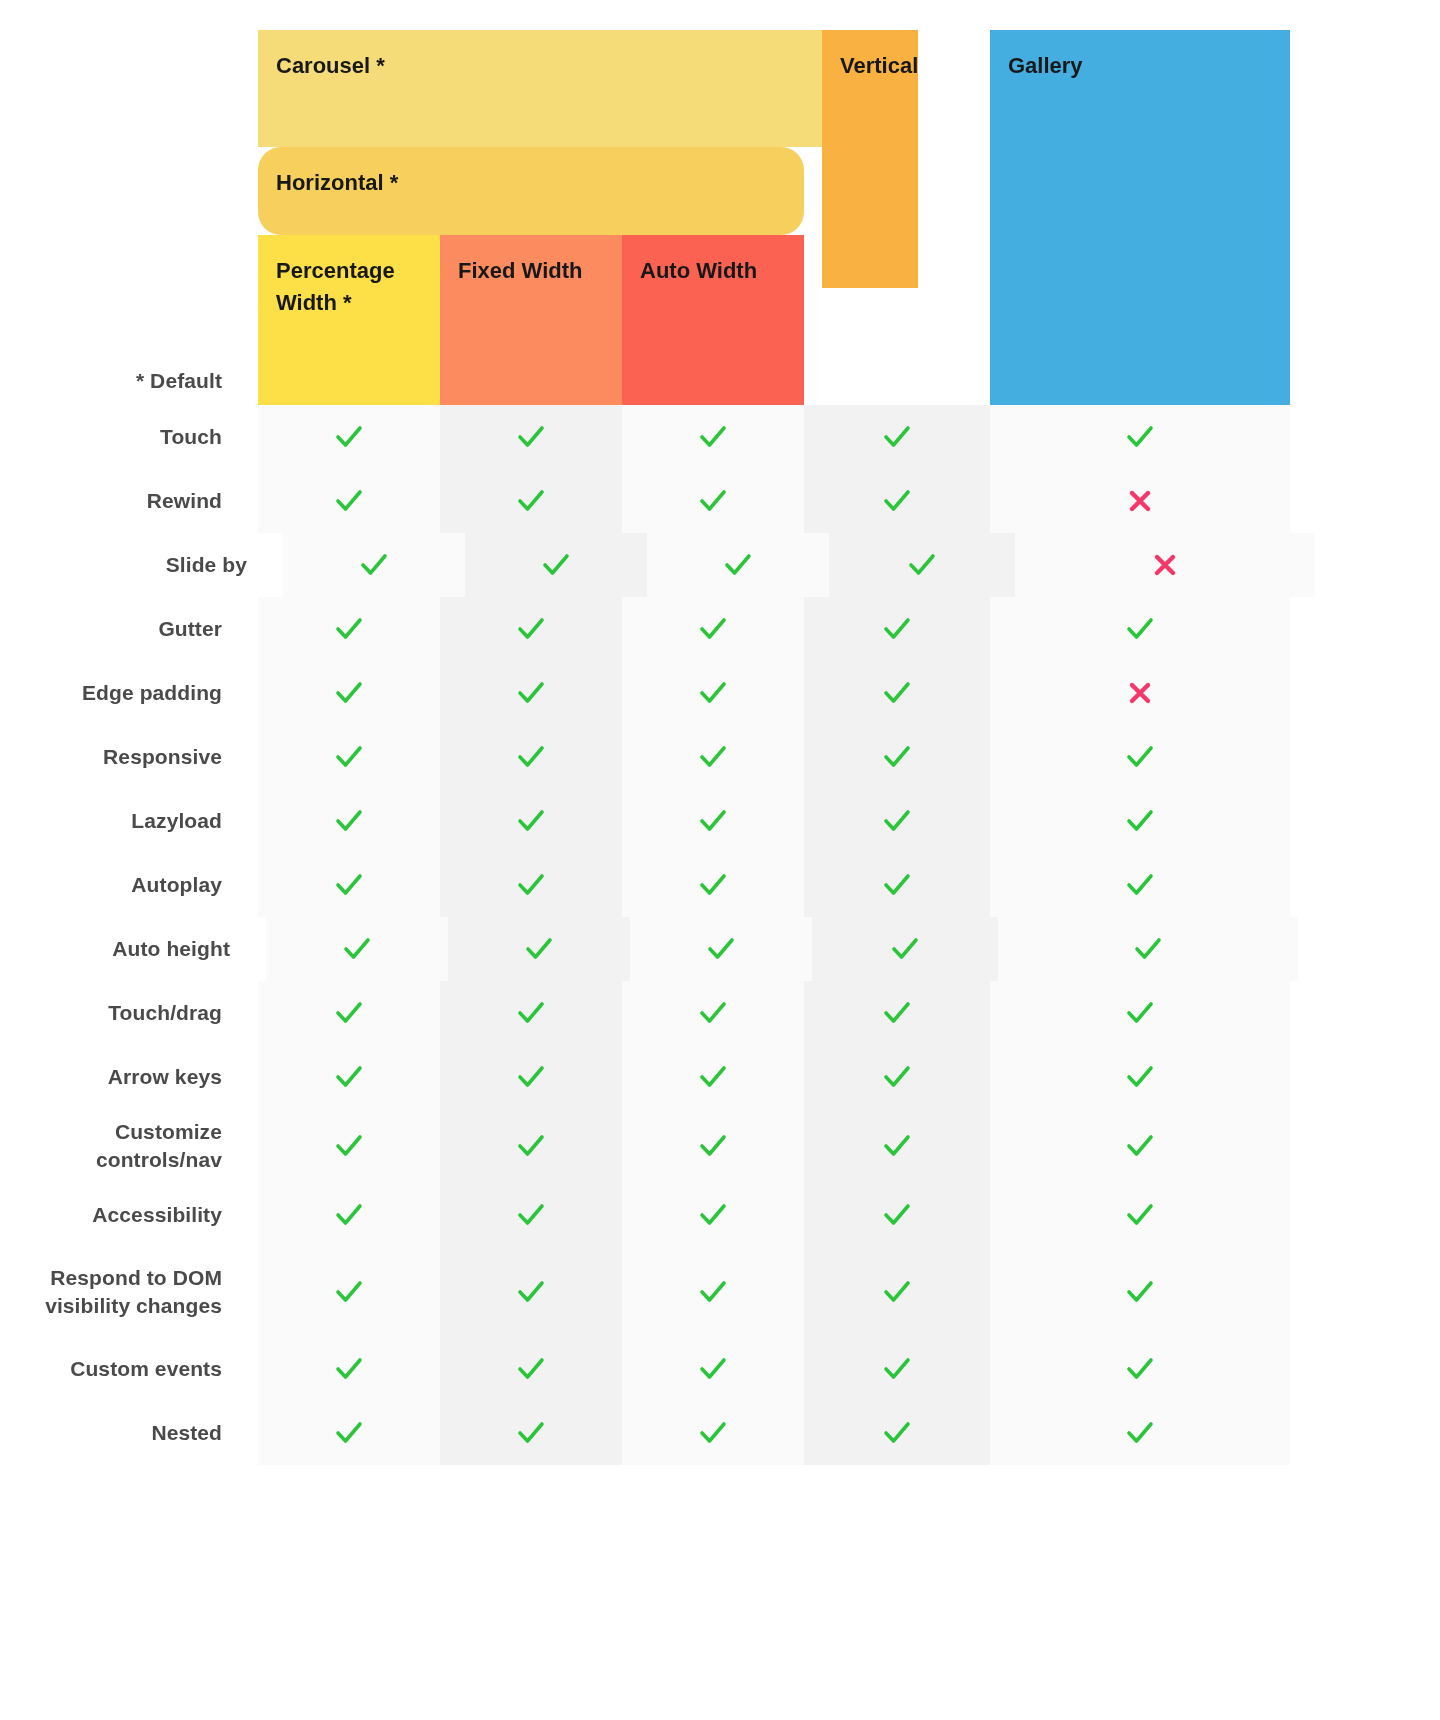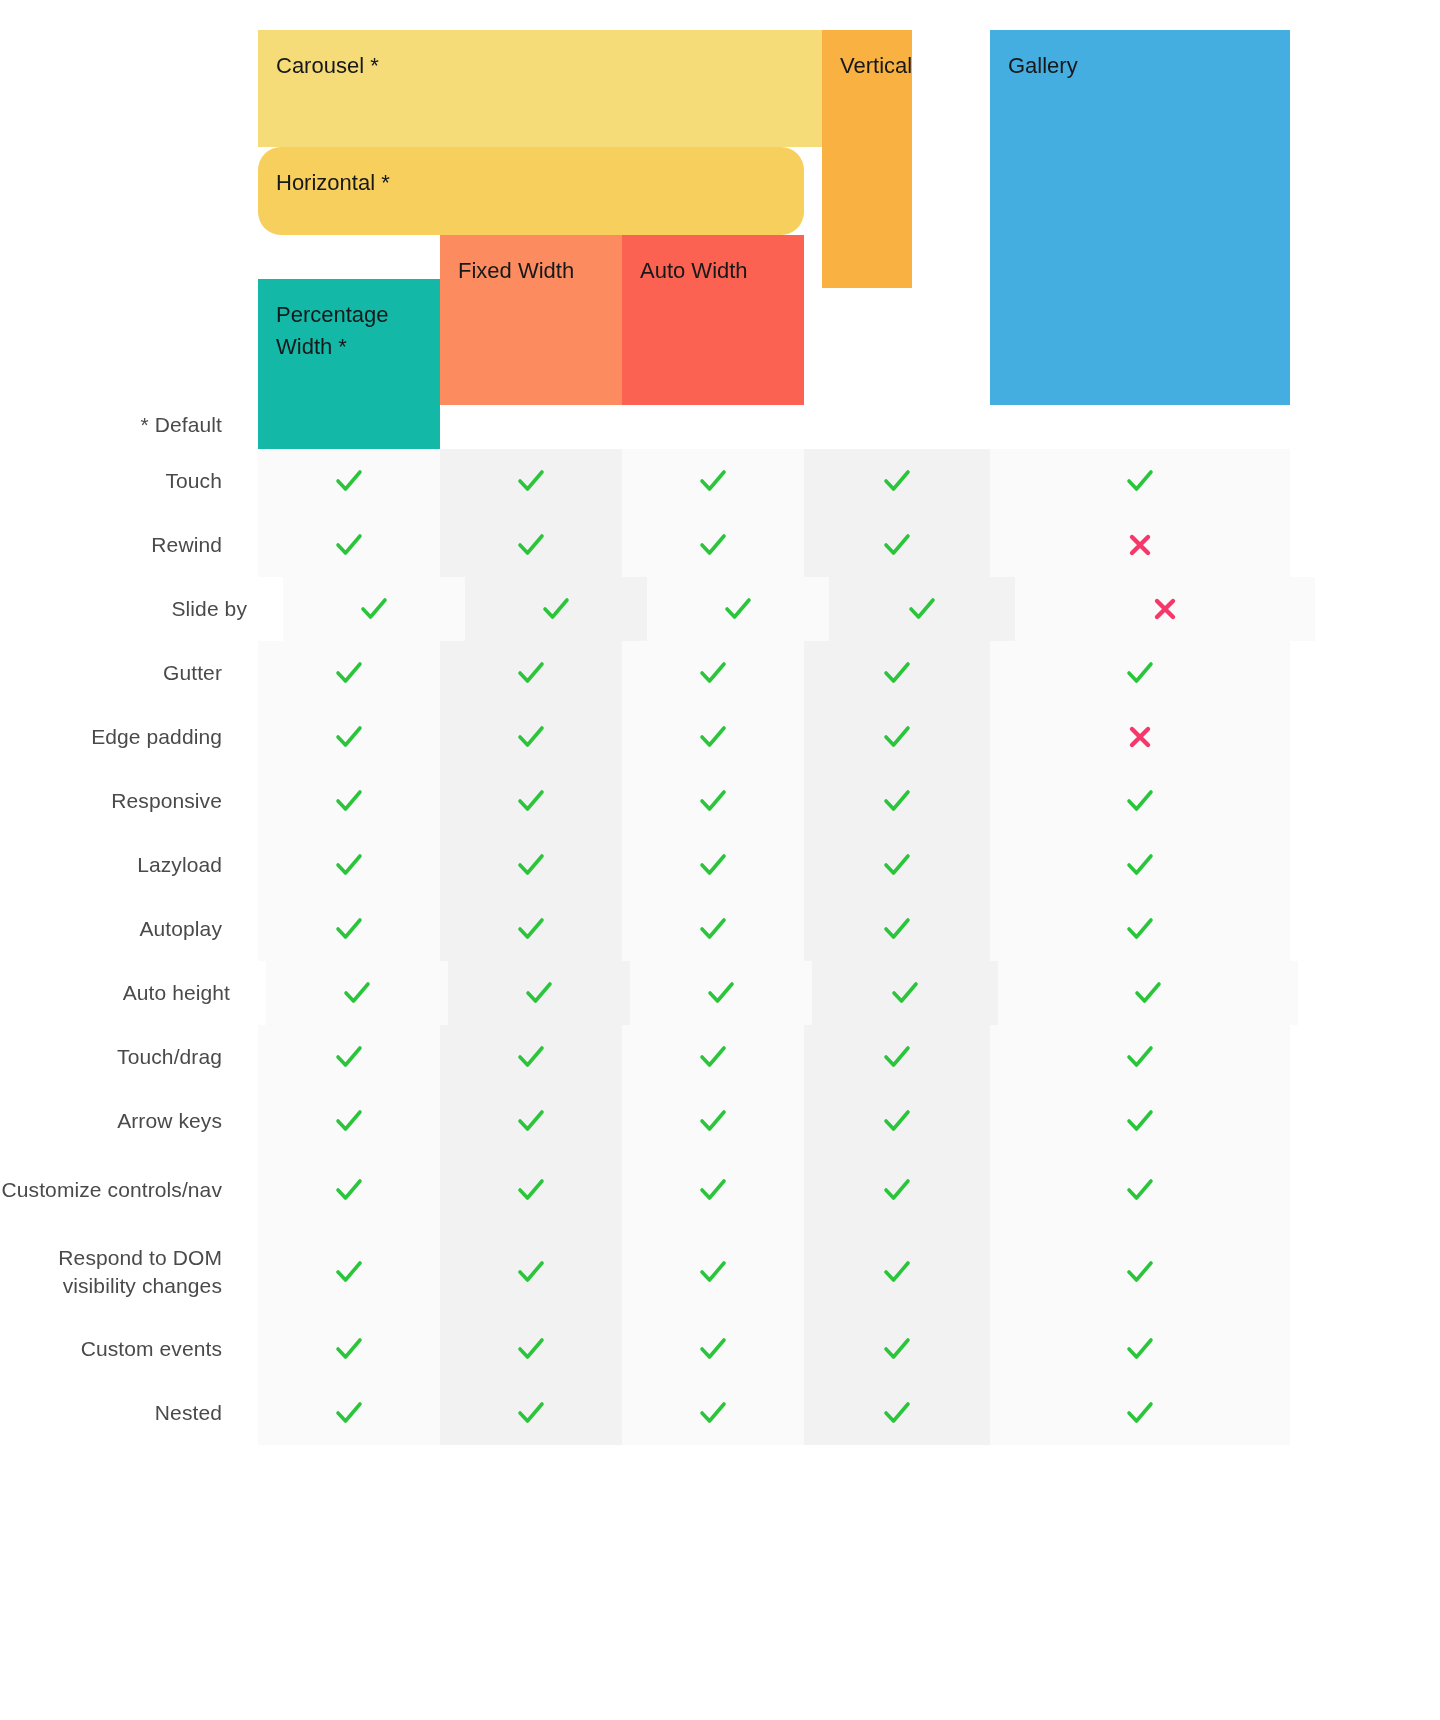--- a/index.html
+++ b/index.html
@@ -12,20 +12,21 @@
     height: 1720px;
     font-family: "Liberation Sans", sans-serif;
     color: #3b3b3b;
     overflow: hidden;
   }
 
   .sheet {
     position: relative;
     width: 1440px;
     height: 1232px;
+    font-weight: bold;
   }
 
   
   .table {
     position: absolute;
     left: 0;
     top: 30px;
     width: 1290px;
   }
 
@@ -71,21 +72,21 @@
   }
 
   .tier1 { height: 117px; }
   .tier2 { height: 88px; border-radius: 23px; }
   .tier3 { height: 170px; }
 
   .carousel-cell { background: #F5DC78; }
   .gallery-cell  { background: #45AEE0; height: 375px; }
   .horizontal-cell { background: #F7CF5C; }
   .vertical-cell { background: #F9B242; height: 258px; }
-  .pct-cell   { background: #14b8a6; margin-top: 44px; }
+  .pct-cell   { background: #fde047; }
   .fixed-cell { background: #FC8C5F; }
   .auto-cell  { background: #FC6251; }
 
   .hdr-stack-left { display: flex; flex-direction: column; flex: 0 0 546px; }
   .hdr-tier3row { display: flex; }
 
   
   .body-row { display: flex; }
 
   .cell {
@@ -486,20 +487,49 @@
               <path d="M4 15 L11.5 23 L26 6" fill="none" stroke="#2BC53C" stroke-width="3.6" stroke-linecap="round" stroke-linejoin="round"></path>
             </svg>
           </div>
           <div class="cell c5 shade-a" style="height: 74px;">
             <svg class="mark-svg" width="30" height="30" viewBox="0 0 30 30">
               <path d="M4 15 L11.5 23 L26 6" fill="none" stroke="#2BC53C" stroke-width="3.6" stroke-linecap="round" stroke-linejoin="round"></path>
             </svg>
           </div>
         </div>
         <div class="body-row">
+          <div class="rowlabel" style="height: 64px;">Accessibility</div>
+          <div class="spacer-gap"></div>
+          <div class="cell c1 shade-a" style="height: 64px;">
+            <svg class="mark-svg" width="30" height="30" viewBox="0 0 30 30">
+              <path d="M4 15 L11.5 23 L26 6" fill="none" stroke="#2BC53C" stroke-width="3.6" stroke-linecap="round" stroke-linejoin="round"></path>
+            </svg>
+          </div>
+          <div class="cell c2 shade-b" style="height: 64px;">
+            <svg class="mark-svg" width="30" height="30" viewBox="0 0 30 30">
+              <path d="M4 15 L11.5 23 L26 6" fill="none" stroke="#2BC53C" stroke-width="3.6" stroke-linecap="round" stroke-linejoin="round"></path>
+            </svg>
+          </div>
+          <div class="cell c3 shade-a" style="height: 64px;">
+            <svg class="mark-svg" width="30" height="30" viewBox="0 0 30 30">
+              <path d="M4 15 L11.5 23 L26 6" fill="none" stroke="#2BC53C" stroke-width="3.6" stroke-linecap="round" stroke-linejoin="round"></path>
+            </svg>
+          </div>
+          <div class="cell c4 shade-b" style="height: 64px;">
+            <svg class="mark-svg" width="30" height="30" viewBox="0 0 30 30">
+              <path d="M4 15 L11.5 23 L26 6" fill="none" stroke="#2BC53C" stroke-width="3.6" stroke-linecap="round" stroke-linejoin="round"></path>
+            </svg>
+          </div>
+          <div class="cell c5 shade-a" style="height: 64px;">
+            <svg class="mark-svg" width="30" height="30" viewBox="0 0 30 30">
+              <path d="M4 15 L11.5 23 L26 6" fill="none" stroke="#2BC53C" stroke-width="3.6" stroke-linecap="round" stroke-linejoin="round"></path>
+            </svg>
+          </div>
+        </div>
+        <div class="body-row">
           <div class="rowlabel" style="height: 90px;">Respond to DOM visibility changes</div>
           <div class="spacer-gap"></div>
           <div class="cell c1 shade-a" style="height: 90px;">
             <svg class="mark-svg" width="30" height="30" viewBox="0 0 30 30">
               <path d="M4 15 L11.5 23 L26 6" fill="none" stroke="#2BC53C" stroke-width="3.6" stroke-linecap="round" stroke-linejoin="round"></path>
             </svg>
           </div>
           <div class="cell c2 shade-b" style="height: 90px;">
             <svg class="mark-svg" width="30" height="30" viewBox="0 0 30 30">
               <path d="M4 15 L11.5 23 L26 6" fill="none" stroke="#2BC53C" stroke-width="3.6" stroke-linecap="round" stroke-linejoin="round"></path>

